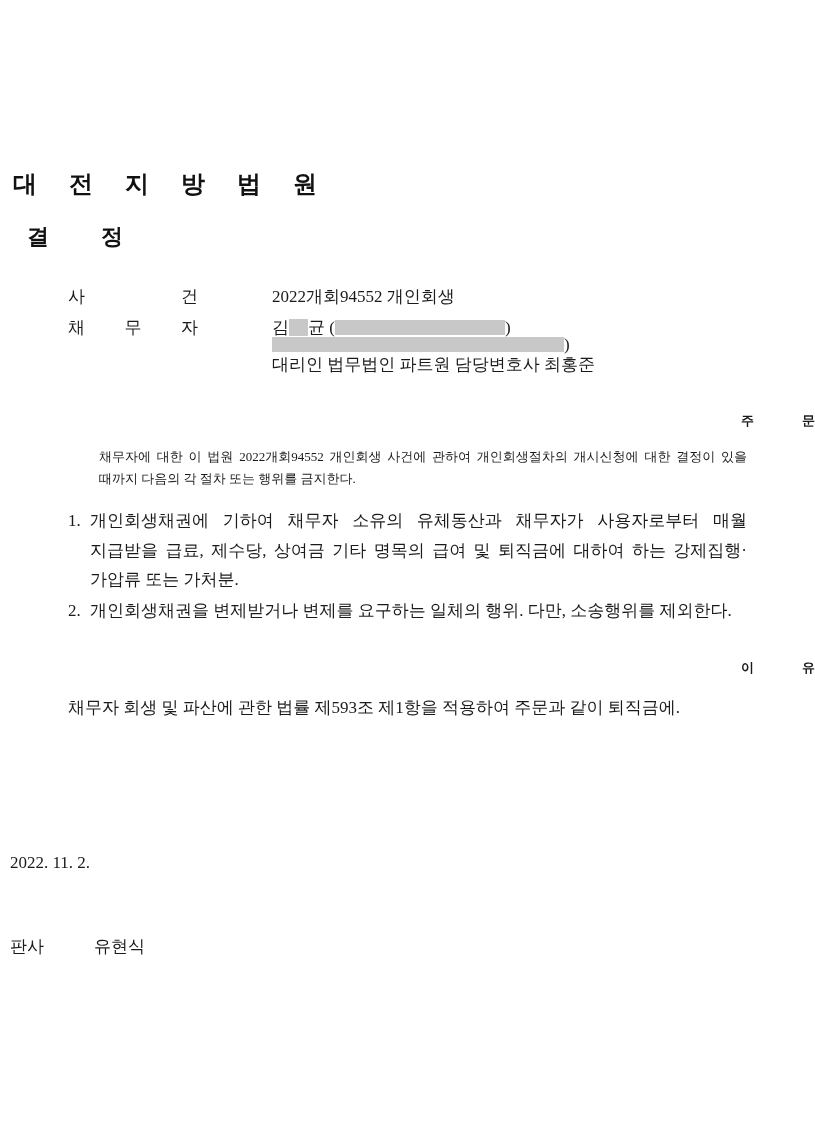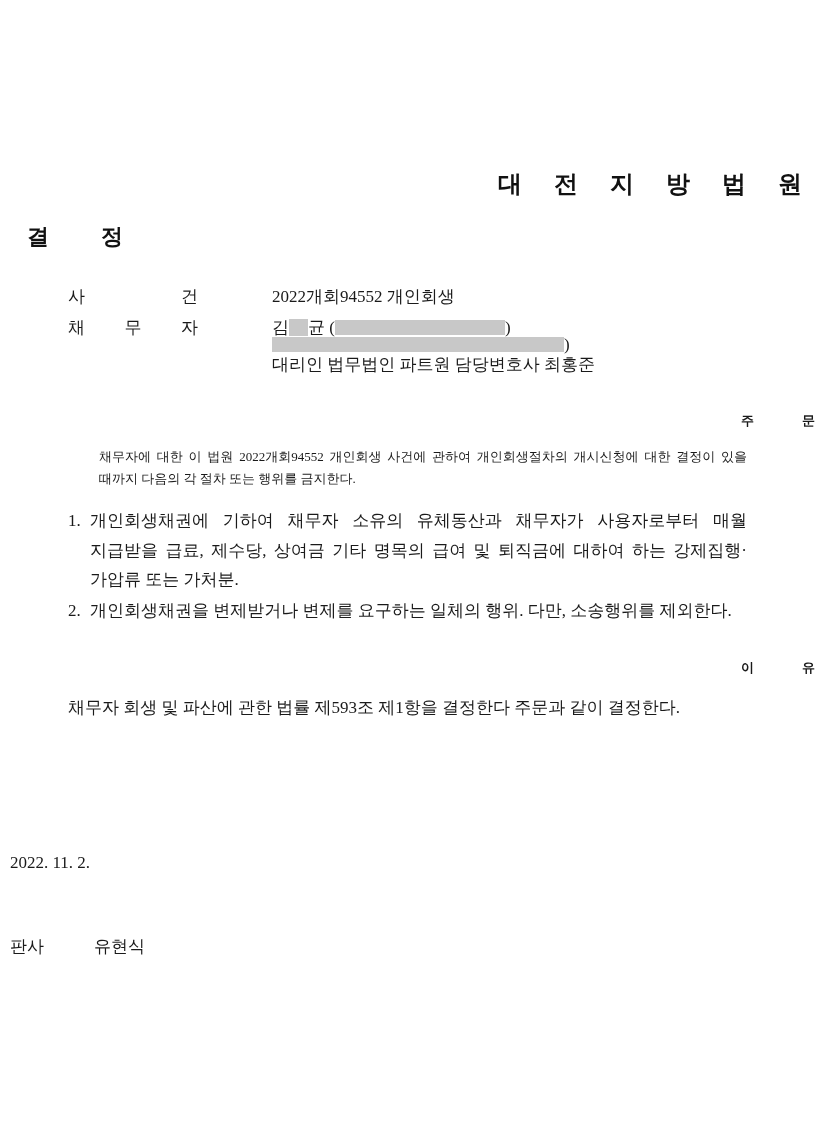--- a/index.html
+++ b/index.html
@@ -17,21 +17,21 @@
   }
   .page {
     position: relative;
     width: 815px;
     height: 1127px;
     box-sizing: border-box;
   }
 
   
   .court-title {
-    text-align: right;
+    text-align: left;
     font-size: 24px;
     font-weight: bold;
     letter-spacing: 13px;
     margin-top: 168px;
     padding-left: 13px;
     color: #111;
   }
   .decision-title {
     text-align: left;
     font-size: 22px;
@@ -200,21 +200,21 @@
     <div class="list-item">
       <div class="list-num">2.</div>
       <div class="list-text">개인회생채권을 변제받거나 변제를 요구하는 일체의 행위. 다만, 소송행위를 제외한다.</div>
     </div>
   </div>
 
   <div class="section-head">
     <span>이</span><span class="sp"></span><span>유</span>
   </div>
 
-  <div class="reason-para">채무자 회생 및 파산에 관한 법률 제593조 제1항을 결정한다 주문과 같이 결정한다.</div>
+  <div class="reason-para">채무자 회생 및 파산에 관한 법률 제593조 제1항을 적용하여 주문과 같이 퇴직금에.</div>
 
   <div class="date-line">2022.  11.  2.</div>
 
   <div class="judge-line">
     <span>판사</span><span class="sp"></span><span>유현식</span>
   </div>
 
 </div>
 
 </body></html>

